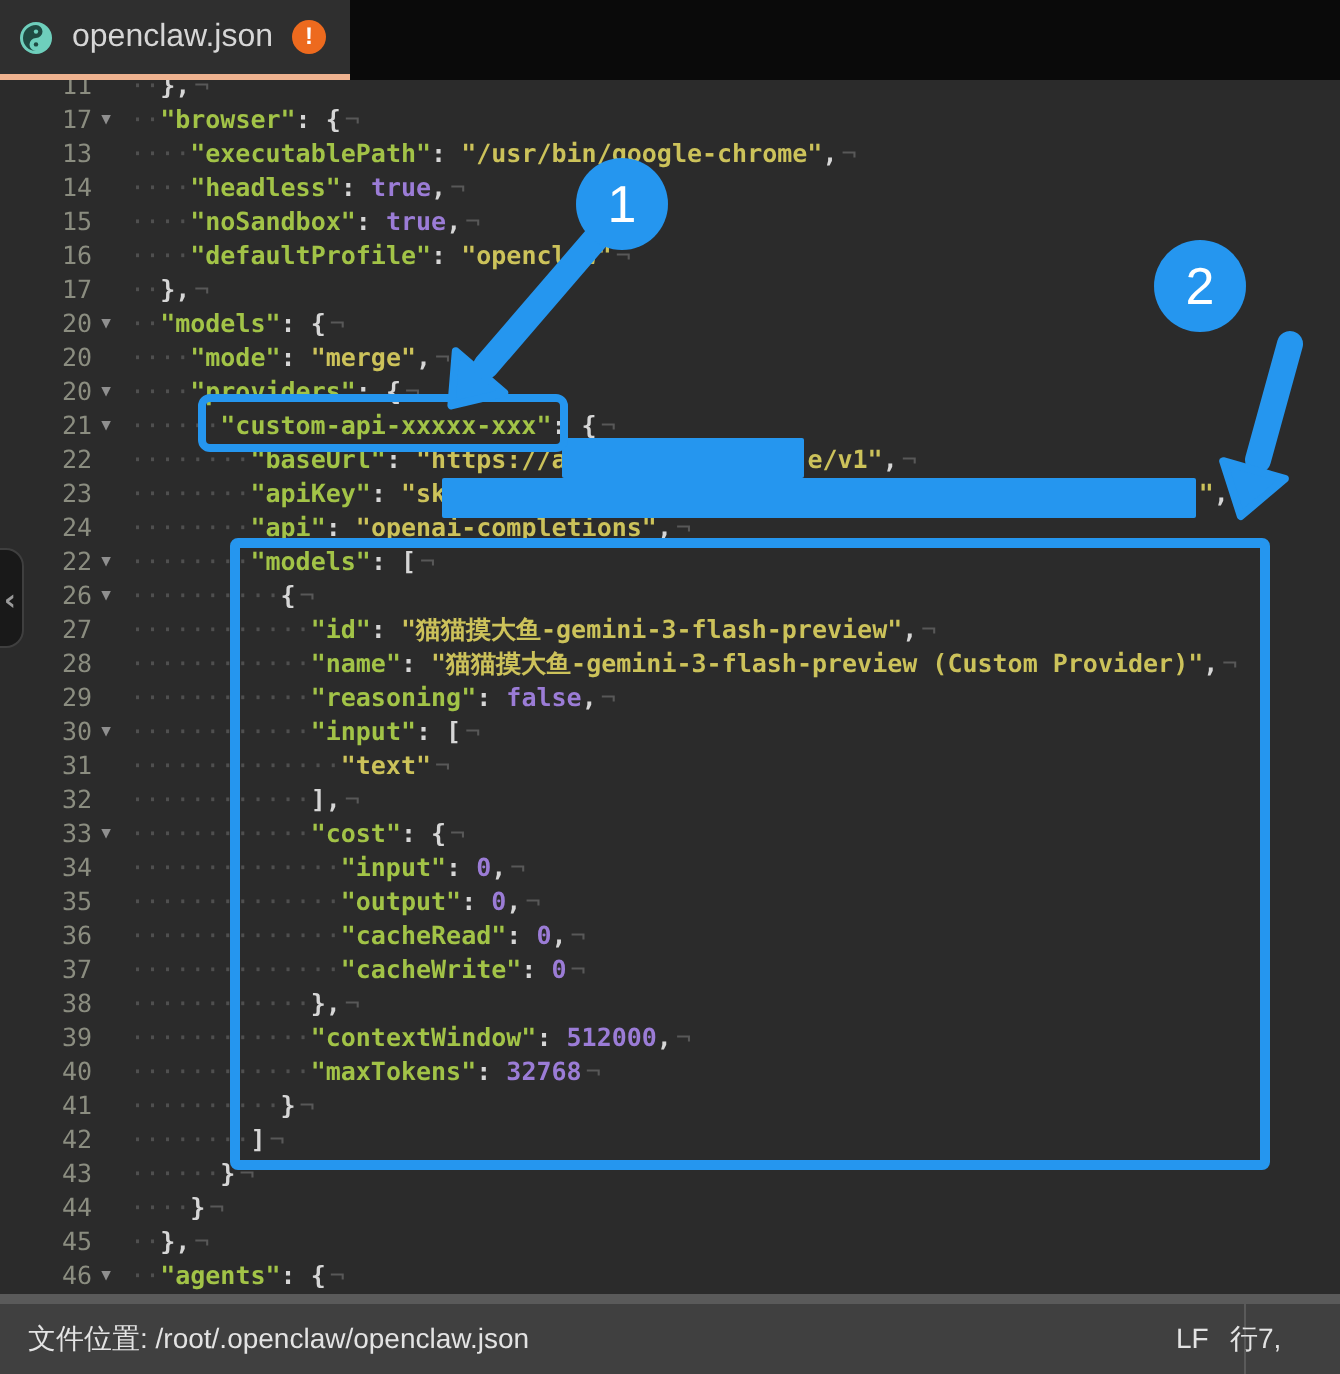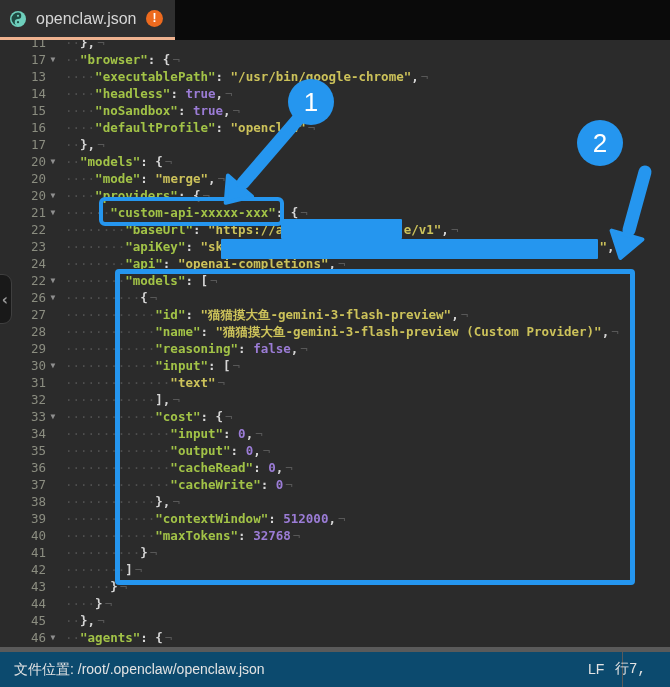--- a/index.html
+++ b/index.html
@@ -41,26 +41,26 @@
   .badge-1{left:288px;top:79px;}
   .badge-2{left:577px;top:120px;}
   .arrows{position:absolute;left:0;top:0;width:670px;height:687px;pointer-events:none;}
   
   .flap{position:absolute;left:-10px;top:274px;width:22px;height:50px;background:#191919;
         border:1px solid #3f3f3f;border-radius:9px;color:#9a9a9a;
         font:bold 15px/50px "DejaVu Sans",sans-serif;text-align:right;padding-right:3px;box-sizing:border-box;}
   
   .hscroll{position:absolute;left:0;top:647px;width:670px;height:5px;background:#5a5a5a;}
   
-  .statusbar{position:absolute;left:0;top:652px;width:670px;height:35px;background:#0c4a6e;
+  .statusbar{position:absolute;left:0;top:652px;width:670px;height:35px;background:#404040;
              font-family:"Liberation Sans",sans-serif;color:#e3e3e3;font-size:14px;}
   .sb-file{position:absolute;left:14px;top:0;line-height:35px;}
   .sb-eol{position:absolute;left:588px;top:0;line-height:35px;}
   .sb-div{position:absolute;left:622px;top:0;width:1px;height:35px;background:#5a5a5a;}
-  .sb-line{position:absolute;left:615px;top:0;line-height:35px;white-space:nowrap;font-family:Liberation Mono, monospace;}
+  .sb-line{position:absolute;left:615px;top:0;line-height:35px;white-space:nowrap;}
 </style>
 </head>
 <body>
 
 <div class="window">
 
   <div class="tabbar">
     <div class="tab">
       <span class="tab-icon">
         <svg viewBox="0 0 16 16" width="16" height="16">

